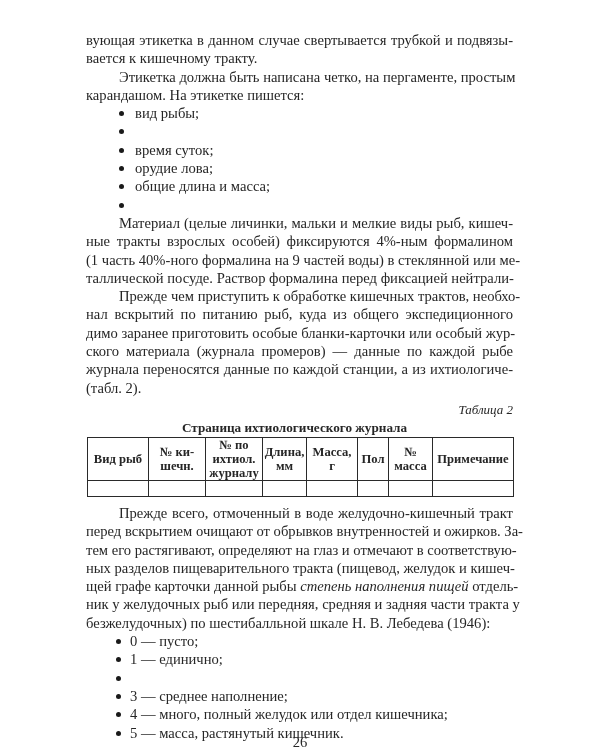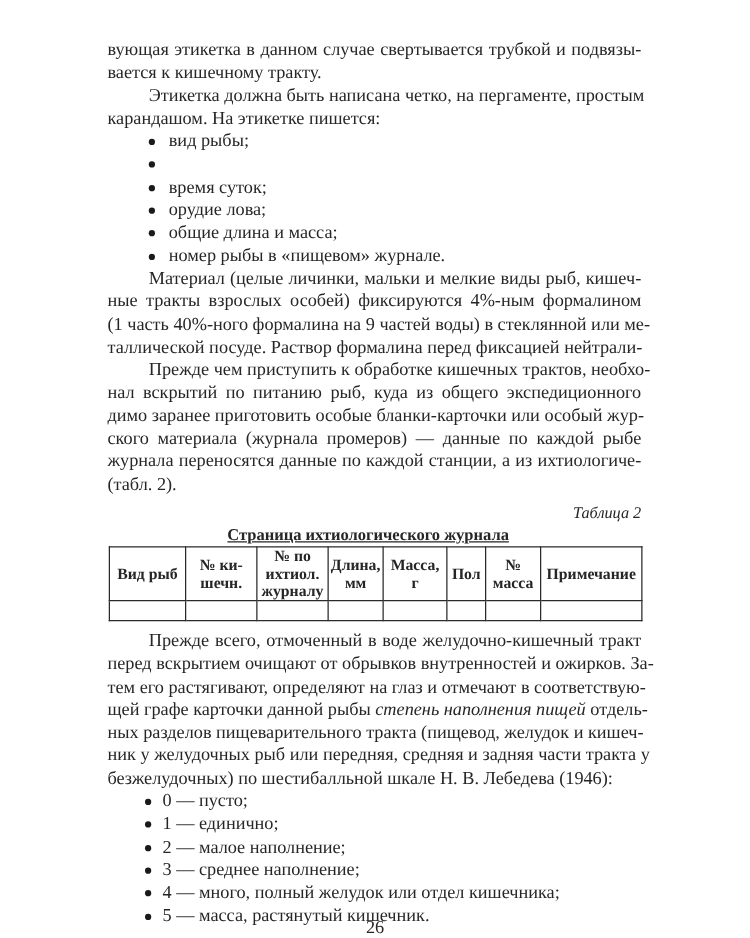--- a/index.html
+++ b/index.html
@@ -59,21 +59,20 @@
       margin-top: 4px;
       height: 18px;
       font-size: 13px;
     }
     .table-title {
       text-align: center;
       font-weight: bold;
       font-size: 13.2px;
       height: 17px;
       margin-left: -10px;
-      text-decoration: underline;
     }
     table.journal {
       border-collapse: collapse;
       width: 426px;
       margin-left: 1px;
       margin-top: 1px;
       font-size: 12.6px;
       line-height: 14px;
       table-layout: fixed;
     }
@@ -115,21 +114,21 @@
     <span class="line" style="padding-left:33px">Этикетка должна быть написана четко, на пергаменте, простым</span>
     <span class="line last">карандашом. На этикетке пишется:</span>
   </div>
 
   <ul class="bullets">
     <li><span class="dot"></span><span>вид рыбы;</span></li>
     <li><span class="dot"></span></li>
     <li><span class="dot"></span><span>время суток;</span></li>
     <li><span class="dot"></span><span>орудие лова;</span></li>
     <li><span class="dot"></span><span>общие длина и масса;</span></li>
-    <li><span class="dot"></span><span>номер рыбы в «пищевом» журнале.</span></li>
+    <li><span class="dot"></span></li>
   </ul>
 
   <div class="p">
     <span class="line" style="padding-left:33px">Материал (целые личинки, мальки и мелкие виды рыб, кишеч-</span>
     <span class="line">ные тракты взрослых особей) фиксируются 4%-ным формалином</span>
     <span class="line">(1 часть 40%-ного формалина на 9 частей воды) в стеклянной или ме-</span>
     <span class="line">таллической посуде. Раствор формалина перед фиксацией нейтрали-</span>
   </div>
 
   <div class="p">
@@ -178,30 +177,30 @@
         <td></td>
         <td></td>
       </tr>
     </tbody>
   </table>
 
   <div class="p after-table">
     <span class="line" style="padding-left:33px">Прежде всего, отмоченный в воде желудочно-кишечный тракт</span>
     <span class="line">перед вскрытием очищают от обрывков внутренностей и ожирков. За-</span>
     <span class="line">тем его растягивают, определяют на глаз и отмечают в соответствую-</span>
+    <span class="line">ных разделов пищеварительного тракта (пищевод, желудок и кишеч-</span>
     <span class="line"><span>щей графе карточки данной рыбы </span><em class="italic-phrase">степень наполнения пищей</em><span> отдель-</span></span>
-    <span class="line">ных разделов пищеварительного тракта (пищевод, желудок и кишеч-</span>
     <span class="line">ник у желудочных рыб или передняя, средняя и задняя части тракта у</span>
     <span class="line last">безжелудочных) по шестибалльной шкале Н. В. Лебедева (1946):</span>
   </div>
 
   <ul class="bullets bullets2">
     <li><span class="dot"></span><span>0 — пусто;</span></li>
     <li><span class="dot"></span><span>1 — единично;</span></li>
-    <li><span class="dot"></span><span>2 — малое наполнение;</span></li>
+    <li><span class="dot"></span></li>
     <li><span class="dot"></span><span>3 — среднее наполнение;</span></li>
     <li><span class="dot"></span><span>4 — много, полный желудок или отдел кишечника;</span></li>
     <li><span class="dot"></span><span>5 — масса, растянутый кишечник.</span></li>
   </ul>
 
 </div>
 
 <div class="page-number">26</div>
 
 </body></html>

